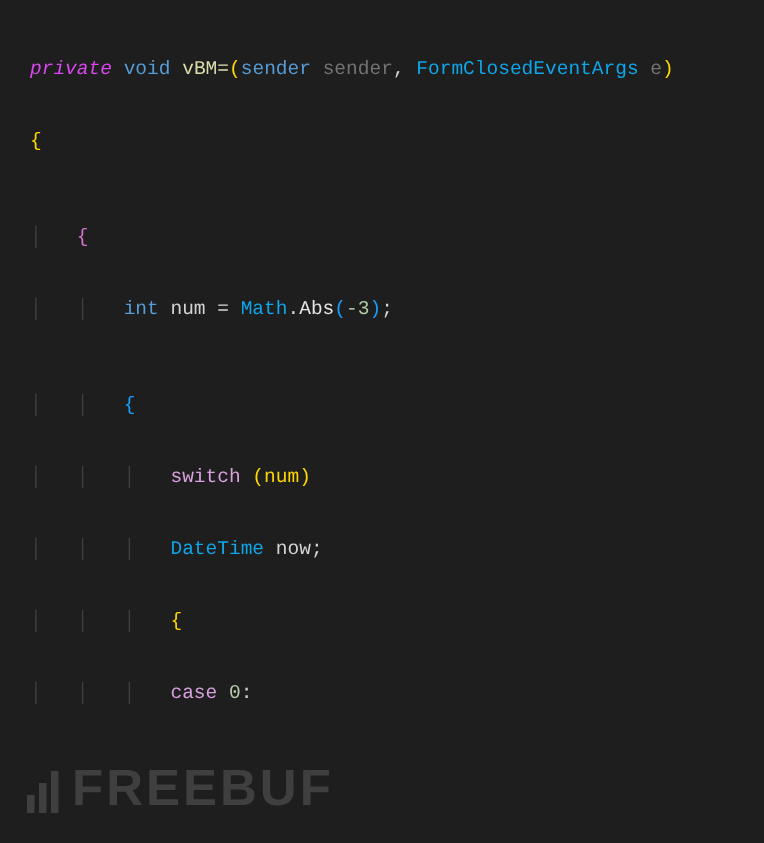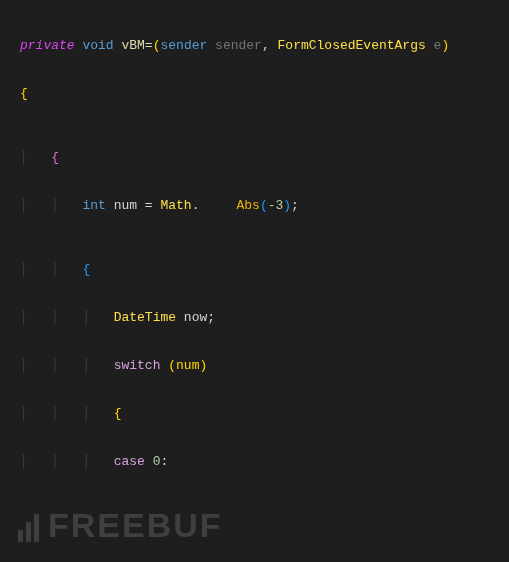--- a/index.html
+++ b/index.html
@@ -23,22 +23,22 @@
 .line > span { position: relative; z-index: 1; }
 .guide {
   color: #404040;
   user-select: none;
 }
 .k-mod { color: #d946ef; font-style: italic; }
 .k-type { color: #569cd6; }
 .k-flow { color: #d8a0df; }
 .name-def { color: #dcdcaa; text-align: right; }
 .param { color: #737373; }
-.type-ref { color: #fde047; }
-.member { color: #eab308; margin-left: 37px; }
+.type-ref { color: #0ea5e9; }
+.member { color: #e5e5e5; }
 .num { color: #b5cea8; }
 .paren-y { color: #ffd700; }
 .paren-p { color: #da70d6; }
 .paren-b { color: #179fff; }
 .watermark {
   position: absolute;
   left: 18px;
   bottom: 20px;
   font-family: Arial, sans-serif;
   font-size: 34px;
@@ -77,23 +77,23 @@
 <div class="line"><span class="paren-y">{</span></div>
 
 
 <div class="line"><span class="guide">│   </span><span class="paren-p">{</span></div>
 
 <div class="line"><span class="guide">│   │   </span><span class="k-type">int</span><span> num = </span><span class="type-ref">Math</span><span>.</span><span class="member">Abs</span><span class="paren-b">(</span><span class="num">-3</span><span class="paren-b">)</span><span>;</span></div>
 
 
 <div class="line"><span class="guide">│   │   </span><span class="paren-b">{</span></div>
 
+<div class="line"><span class="guide">│   │   │   </span><span class="k-flow">switch</span><span class="paren-y"> (num)</span></div>
+
 <div class="line"><span class="guide">│   │   │   </span><span class="type-ref">DateTime</span><span> now;</span></div>
-
-<div class="line"><span class="guide">│   │   │   </span><span class="k-flow">switch</span><span class="paren-y"> (num)</span></div>
 
 <div class="line"><span class="guide">│   │   │   </span><span class="paren-y">{</span></div>
 
 <div class="line"><span class="guide">│   │   │   </span><span class="k-flow">case</span><span class="num"> 0</span><span>:</span></div>
 
 
 
 
 
 

